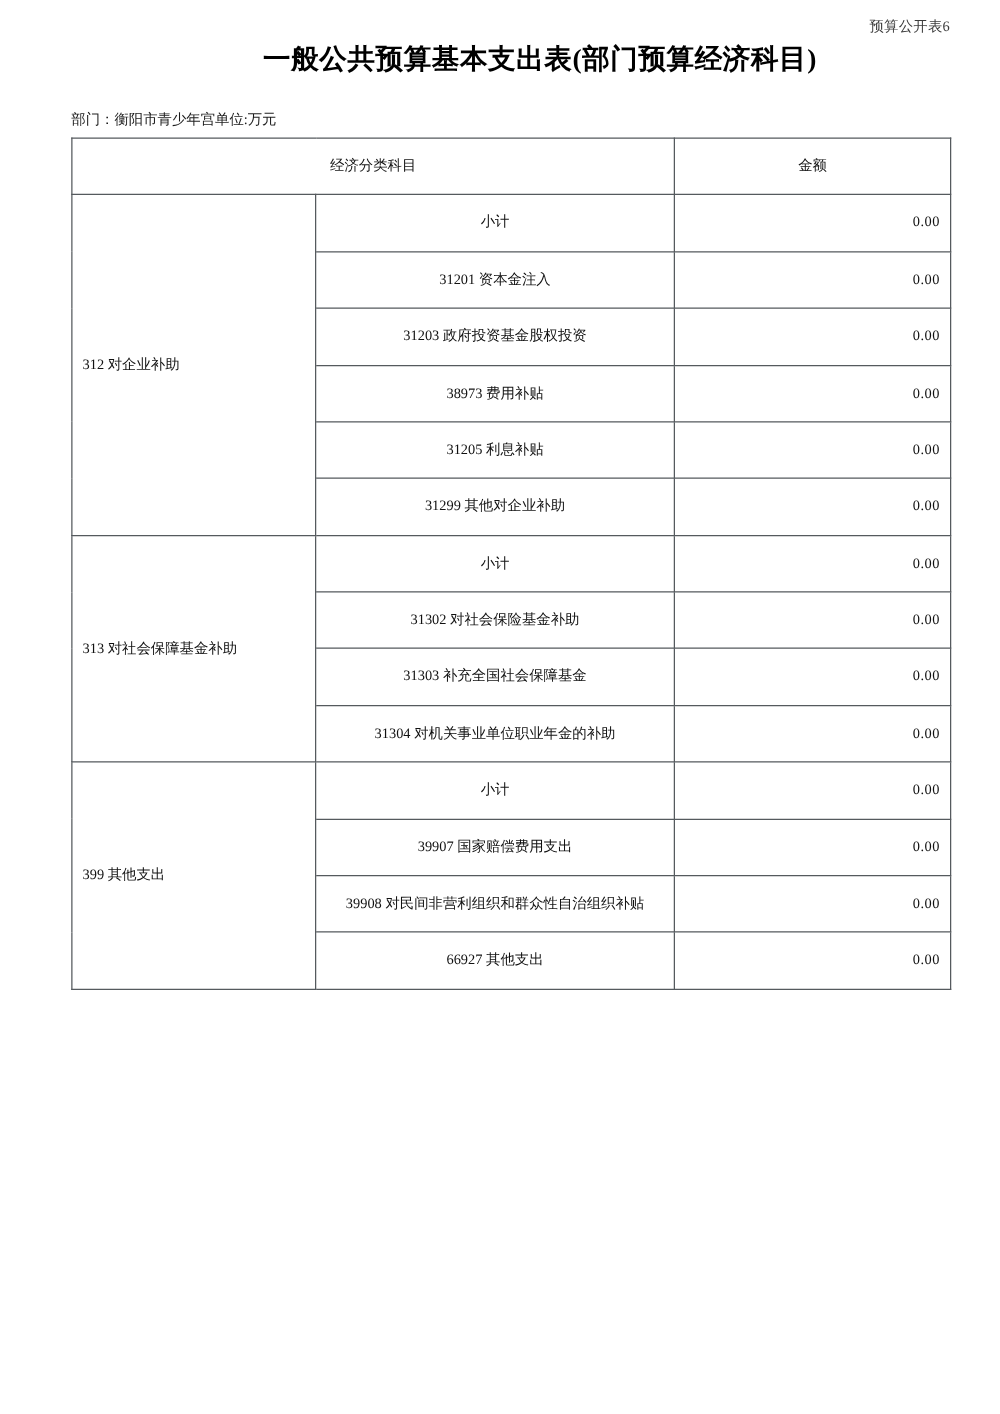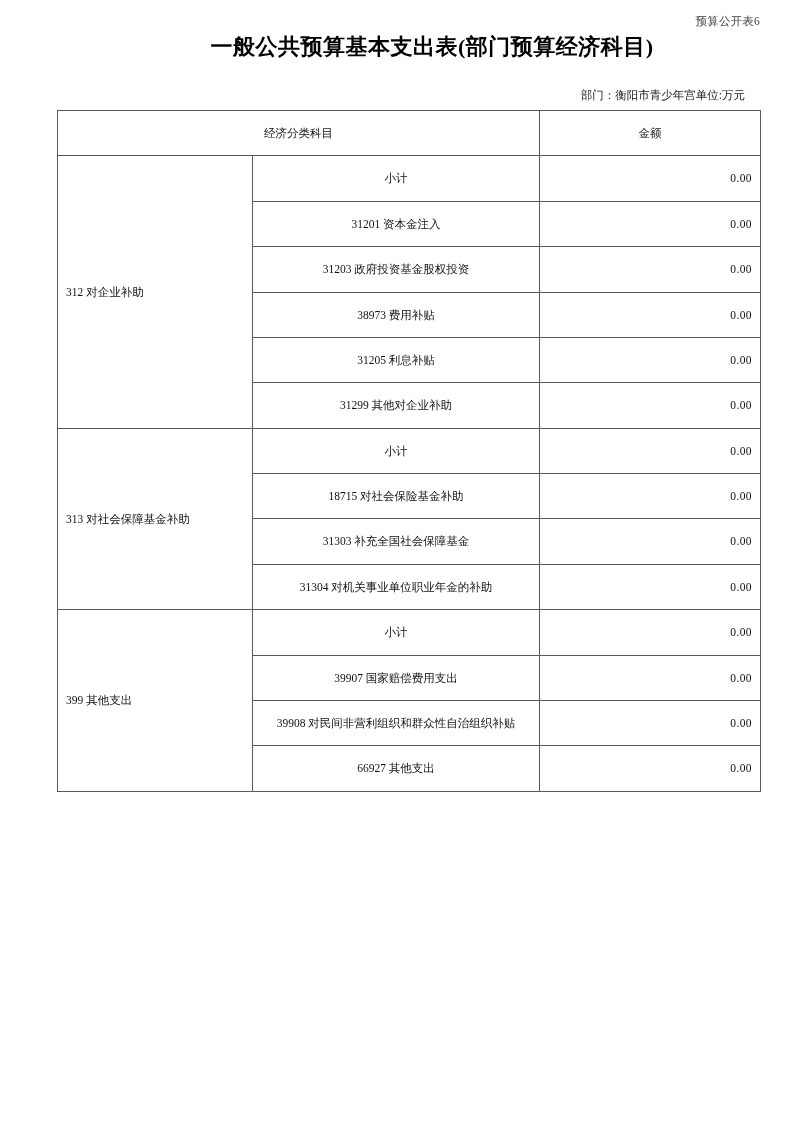--- a/index.html
+++ b/index.html
@@ -42,24 +42,24 @@
     font-weight: bold;
     letter-spacing: 0.5px;
     font-family: "Liberation Serif", "DejaVu Serif", serif;
     margin-left: 32px;
   }
 
   
   .meta-row {
     position: absolute;
     top: 88px;
-    left: 42px;
+    left: 57px;
     width: 703px;
     display: flex;
-    justify-content: flex-end;
+    justify-content: flex-start;
     align-items: flex-end;
     font-size: 11.5px;
     color: #1a1a1a;
   }
   .meta-left { white-space: nowrap; }
   .meta-right { white-space: nowrap; }
 
   
   .tbl-wrap {
     position: absolute;
@@ -184,21 +184,21 @@
           <tr>
             <td class="item-detail">31299  其他对企业补助</td>
             <td class="amt">0.00</td>
           </tr>
           <tr class="group-start">
             <td class="group-cell" rowspan="4">313  对社会保障基金补助</td>
             <td class="item-sub">小计</td>
             <td class="amt">0.00</td>
           </tr>
           <tr>
-            <td class="item-detail">18715  对社会保险基金补助</td>
+            <td class="item-detail">31302  对社会保险基金补助</td>
             <td class="amt">0.00</td>
           </tr>
           <tr>
             <td class="item-detail">31303  补充全国社会保障基金</td>
             <td class="amt">0.00</td>
           </tr>
           <tr>
             <td class="item-detail">31304  对机关事业单位职业年金的补助</td>
             <td class="amt">0.00</td>
           </tr>

